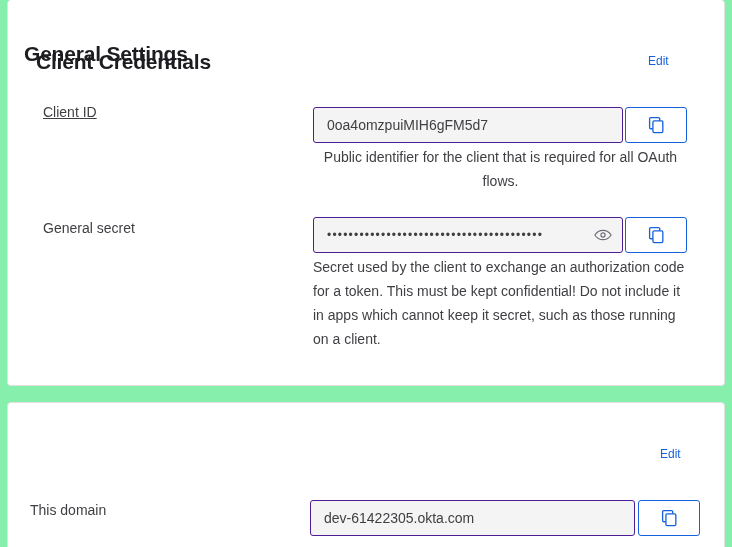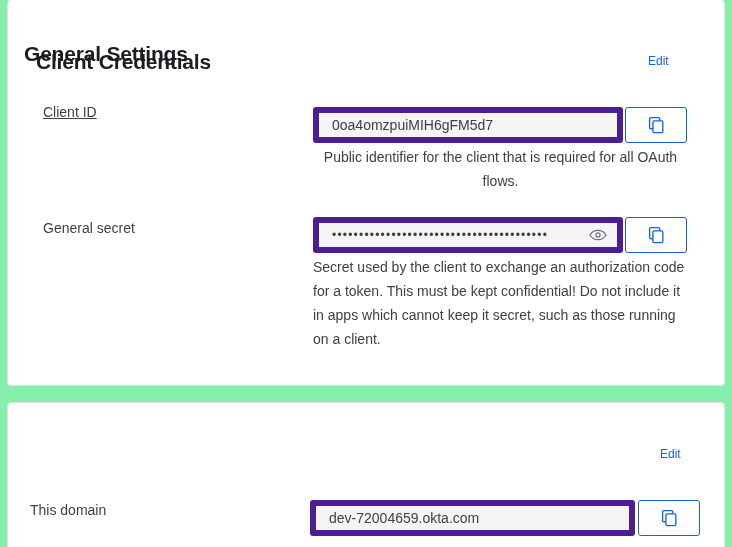--- a/index.html
+++ b/index.html
@@ -91,21 +91,21 @@
   .field-label {
     position: absolute;
     font-size: 14px;
     color: #3f3f43;
   }
 
   .input-box {
     position: absolute;
     box-sizing: border-box;
     background: #f4f4f4;
-    border: 6px solid #4c1d95;
+    border: 1px solid #4c1d95;
     border-radius: 3px;
     height: 36px;
     display: flex;
     align-items: center;
     padding-left: 13px;
     padding-right: 10px;
     font-size: 14px;
     color: #3f3f43;
   }
 
@@ -225,21 +225,21 @@
   <div class="card card-general">
     <div class="card-header"></div>
   </div>
 
   <div class="card-title general-title">General Settings</div>
   <a class="edit-link general-edit">Edit</a>
 
   <div class="field-label okta-label">This domain</div>
 
   <div class="input-box okta-input">
-    <span class="input-text">dev-72004659.okta.com</span>
+    <span class="input-text">dev-61422305.okta.com</span>
   </div>
 
   <div class="copy-button okta-copy">
     <svg class="copy-icon" viewBox="0 0 18 19" fill="none" stroke="currentColor" stroke-width="1.4">
       <rect x="5.2" y="5.2" width="10.5" height="12.3" rx="1.3"></rect>
       <path d="M12.4 5.0 V3.0 a1.3 1.3 0 0 0 -1.3 -1.3 H3.0 A1.3 1.3 0 0 0 1.7 3.0 v9.2 a1.3 1.3 0 0 0 1.3 1.3 h2.0"></path>
     </svg>
   </div>
 
 </div>

